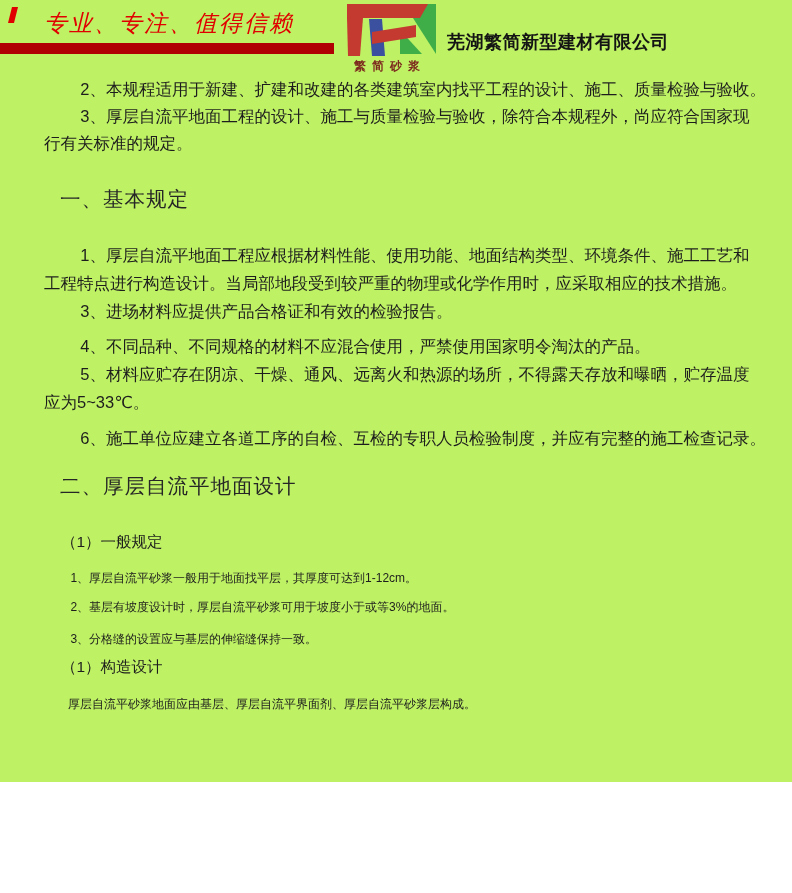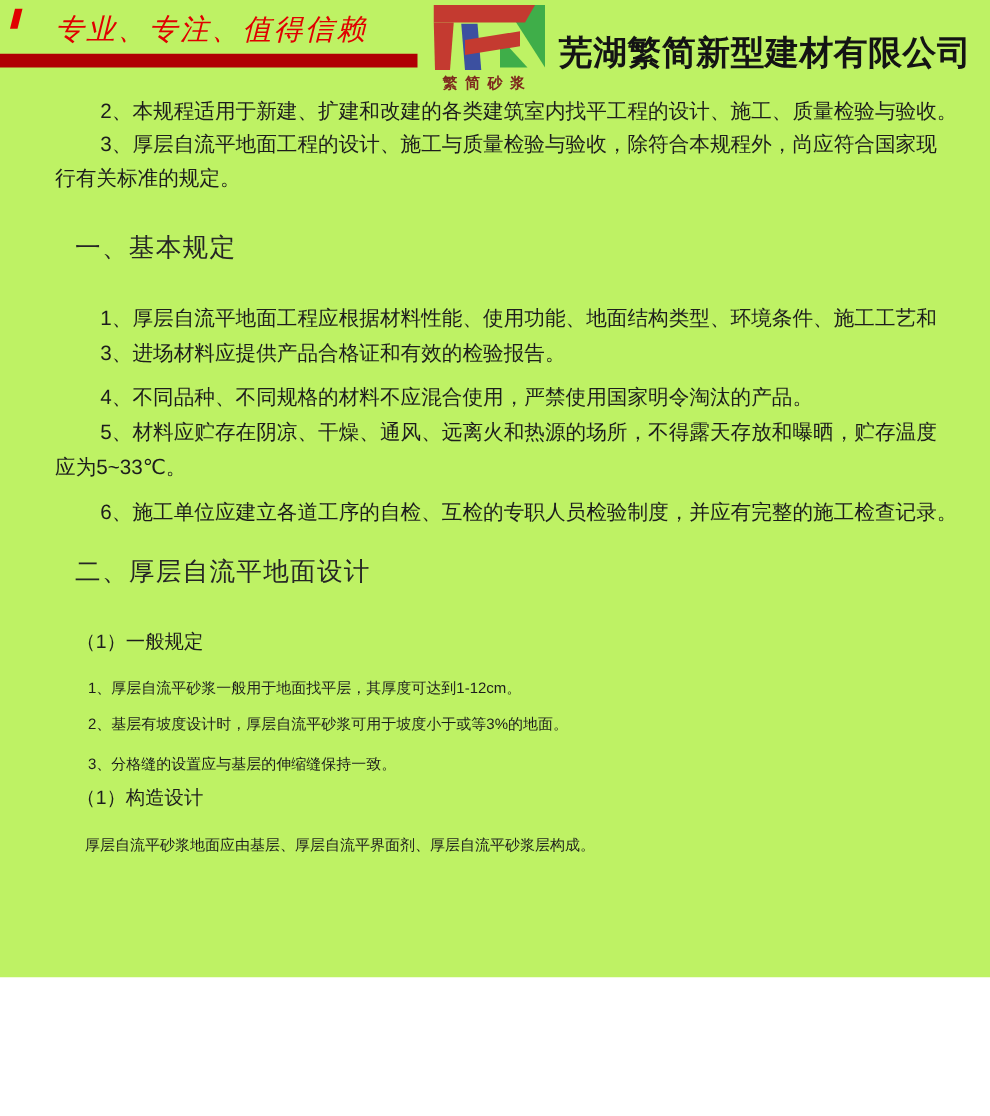--- a/index.html
+++ b/index.html
@@ -28,21 +28,21 @@
     background:#b00004;
   }
   .hdr-logo{position:absolute;left:342px;top:2px;width:96px;text-align:center;}
   .hdr-logo svg{display:block;}
   .hdr-logo-cap{
     margin-top:1px;font-size:12px;font-weight:bold;line-height:15px;
     letter-spacing:6px;color:#7d2a1e;white-space:nowrap;
   }
   .hdr-company{
     position:absolute;left:447px;top:26px;
-    font-size:27px;font-weight:bold;line-height:32px;
+    font-size:18px;font-weight:bold;line-height:32px;
     letter-spacing:0.5px;color:#141414;white-space:nowrap;
   }
   
   .doc{padding:0 28px 0 44px;}
   .title{
     margin:38px 16px 0 0;text-align:center;
     font-family:"Liberation Serif","DejaVu Serif",serif;
     font-weight:normal;font-size:29px;line-height:38px;
     letter-spacing:2px;color:#262626;
   }
@@ -97,20 +97,21 @@
 
     <section>
       <p class="ln ind">2、本规程适用于新建、扩建和改建的各类建筑室内找平工程的设计、施工、质量检验与验收。</p>
       <p class="ln ind">3、厚层自流平地面工程的设计、施工与质量检验与验收，除符合本规程外，尚应符合国家现</p>
       <p class="ln">行有关标准的规定。</p>
     </section>
 
     <section class="s1">
       <h2 class="h2 mt28">一、基本规定</h2>
       <p class="ln ind mt28">1、厚层自流平地面工程应根据材料性能、使用功能、地面结构类型、环境条件、施工工艺和</p>
+      <p class="ln">工程特点进行构造设计。当局部地段受到较严重的物理或化学作用时，应采取相应的技术措施。</p>
       <p class="ln ind">3、进场材料应提供产品合格证和有效的检验报告。</p>
       <p class="ln ind mt7">4、不同品种、不同规格的材料不应混合使用，严禁使用国家明令淘汰的产品。</p>
       <p class="ln ind">5、材料应贮存在阴凉、干燥、通风、远离火和热源的场所，不得露天存放和曝晒，贮存温度</p>
       <p class="ln">应为5~33℃。</p>
       <p class="ln ind mt8">6、施工单位应建立各道工序的自检、互检的专职人员检验制度，并应有完整的施工检查记录。</p>
     </section>
 
     <section>
       <h2 class="h2 mt20">二、厚层自流平地面设计</h2>
 

